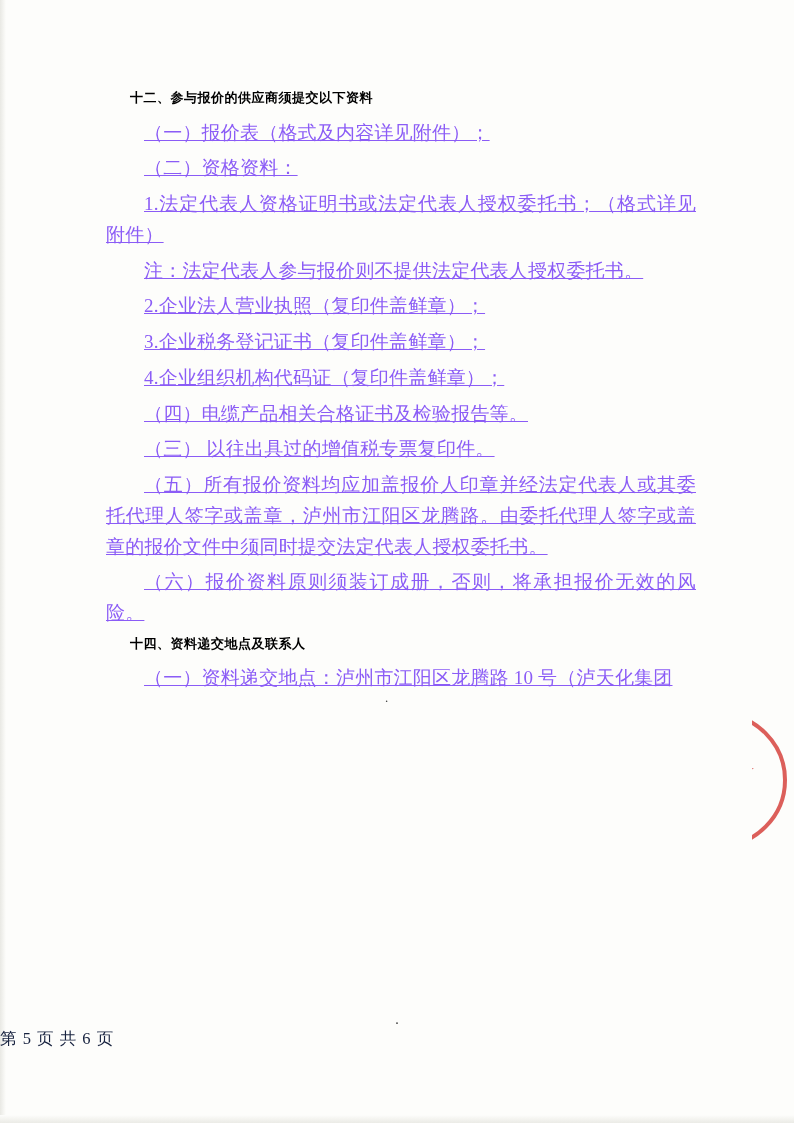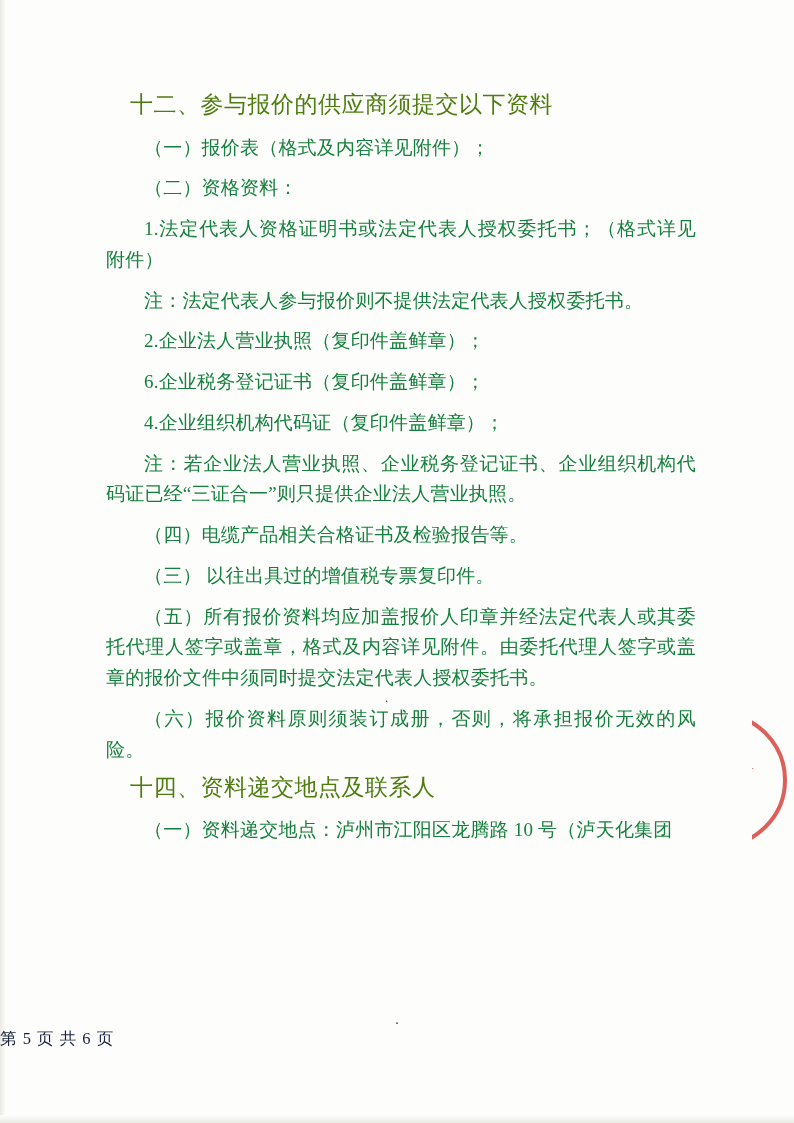--- a/index.html
+++ b/index.html
@@ -20,39 +20,40 @@
     inset: 0;
     background: #fdfdfb;
   }
   .content {
     position: absolute;
     left: 106px;
     top: 88px;
     width: 590px;
   }
   .h-title {
-    font-size: 23px;
-    font-weight: normal;
+    font-size: 13px;
+    font-weight: bold;
     letter-spacing: 0.5px;
     margin: 0 0 10px 0;
     text-indent: 24px;
-    color: #4d7c0f;
+    color: #000000;
     line-height: 1.5;
   }
   .h-title.tight {
     margin-top: 4px;
   }
   p.para {
     font-size: 19px;
     line-height: 1.62;
-    margin: 10px 0 5px 0;
+    margin: 0 0 5px 0;
     text-indent: 38px;
-    color: #15803d;
+    color: #8b5cf6;
     text-align: justify;
     letter-spacing: 0.2px;
+    text-decoration: underline;
   }
   .footer {
     position: absolute;
     left: 0;
     right: 0;
     top: 1028px;
     text-align: left;
     font-size: 16.5px;
     color: #16213e;
     letter-spacing: 1px;
@@ -110,26 +111,25 @@
   <div class="scan-edge-bottom"></div>
 
   <div class="content">
 
     <h2 class="h-title">十二、参与报价的供应商须提交以下资料</h2>
     <p class="para">（一）报价表（格式及内容详见附件）；</p>
     <p class="para">（二）资格资料：</p>
     <p class="para">1.法定代表人资格证明书或法定代表人授权委托书；（格式详见附件）</p>
     <p class="para">注：法定代表人参与报价则不提供法定代表人授权委托书。</p>
     <p class="para">2.企业法人营业执照（复印件盖鲜章）；</p>
-    <p class="para">6.企业税务登记证书（复印件盖鲜章）；</p>
+    <p class="para">3.企业税务登记证书（复印件盖鲜章）；</p>
     <p class="para">4.企业组织机构代码证（复印件盖鲜章）；</p>
-    <p class="para">注：若企业法人营业执照、企业税务登记证书、企业组织机构代码证已经“三证合一”则只提供企业法人营业执照。</p>
     <p class="para">（四）电缆产品相关合格证书及检验报告等。</p>
     <p class="para">（三） 以往出具过的增值税专票复印件。</p>
-    <p class="para">（五）所有报价资料均应加盖报价人印章并经法定代表人或其委托代理人签字或盖章，格式及内容详见附件。由委托代理人签字或盖章的报价文件中须同时提交法定代表人授权委托书。</p>
+    <p class="para">（五）所有报价资料均应加盖报价人印章并经法定代表人或其委托代理人签字或盖章，泸州市江阳区龙腾路。由委托代理人签字或盖章的报价文件中须同时提交法定代表人授权委托书。</p>
     <p class="para">（六）报价资料原则须装订成册，否则，将承担报价无效的风险。</p>
 
 
     <h2 class="h-title tight">十四、资料递交地点及联系人</h2>
     <p class="para">（一）资料递交地点：泸州市江阳区龙腾路 10 号（泸天化集团</p>
 
   </div>
 
   <div class="mid-dot">.</div>
 

